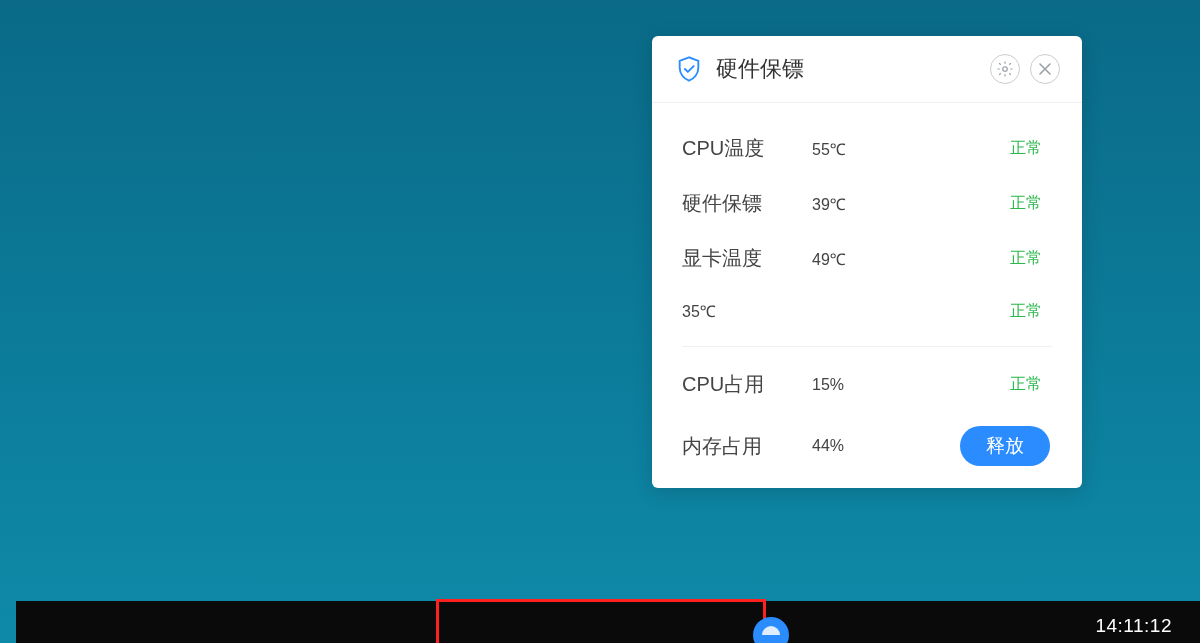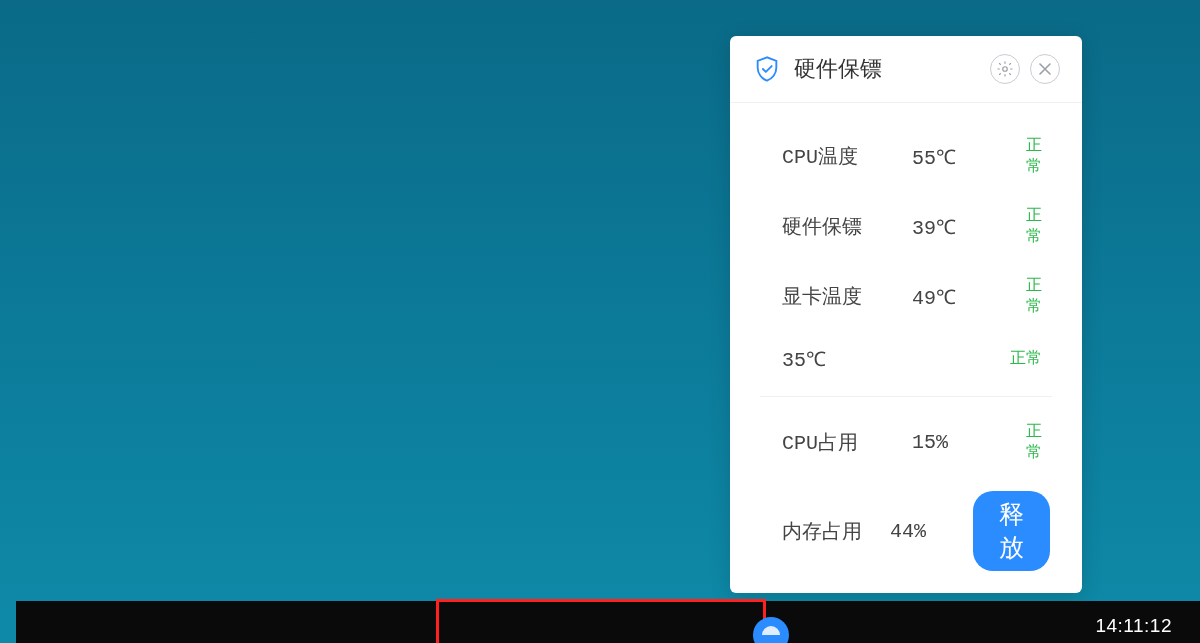--- a/index.html
+++ b/index.html
@@ -12,25 +12,24 @@
       height: 643px;
       background: linear-gradient(180deg, #0a6a87 0%, #0c7a99 50%, #0e8aa8 100%);
       font-family: "Microsoft YaHei", "PingFang SC", sans-serif;
       position: relative;
       overflow: hidden;
     }
     .panel {
       position: absolute;
       top: 36px;
       right: 118px;
-      width: 352px;
+      width: 430px;
       background: #ffffff;
       border-radius: 6px;
       box-shadow: 0 4px 20px rgba(0,0,0,0.15);
-      font-family: Liberation Mono, monospace;
     }
     .panel-header {
       display: flex;
       align-items: center;
       padding: 18px 22px 18px 22px;
       border-bottom: 1px solid #eef0f2;
     }
     .shield-icon {
       width: 30px;
       height: 30px;
@@ -57,30 +56,29 @@
       cursor: pointer;
       color: #888;
     }
     .panel-body {
       padding: 18px 30px 8px 30px;
     }
     .row {
       display: flex;
       align-items: center;
       padding: 14px 0;
-      margin-left: 22px;
     }
     .row-label {
       width: 130px;
       font-size: 20px;
       color: #444;
     }
     .row-value {
       width: 100px;
-      font-size: 20px;
+      font-size: 16px;
       color: #444;
       text-align: left;
     }
     .row-status {
       flex: 1;
       text-align: right;
       font-size: 16px;
       color: #2db84d;
       padding-right: 10px;
     }
@@ -88,21 +86,21 @@
       height: 1px;
       background: #eef0f2;
       margin: 10px 0 10px 0;
     }
     .release-btn {
       background: #2a8cff;
       color: #fff;
       border: none;
       border-radius: 20px;
       padding: 7px 26px;
-      font-size: 25px;
+      font-size: 19px;
       cursor: pointer;
       font-family: inherit;
     }
     .row-action {
       flex: 1;
       text-align: right;
       padding-right: 2px;
     }
     .taskbar {
       position: absolute;

